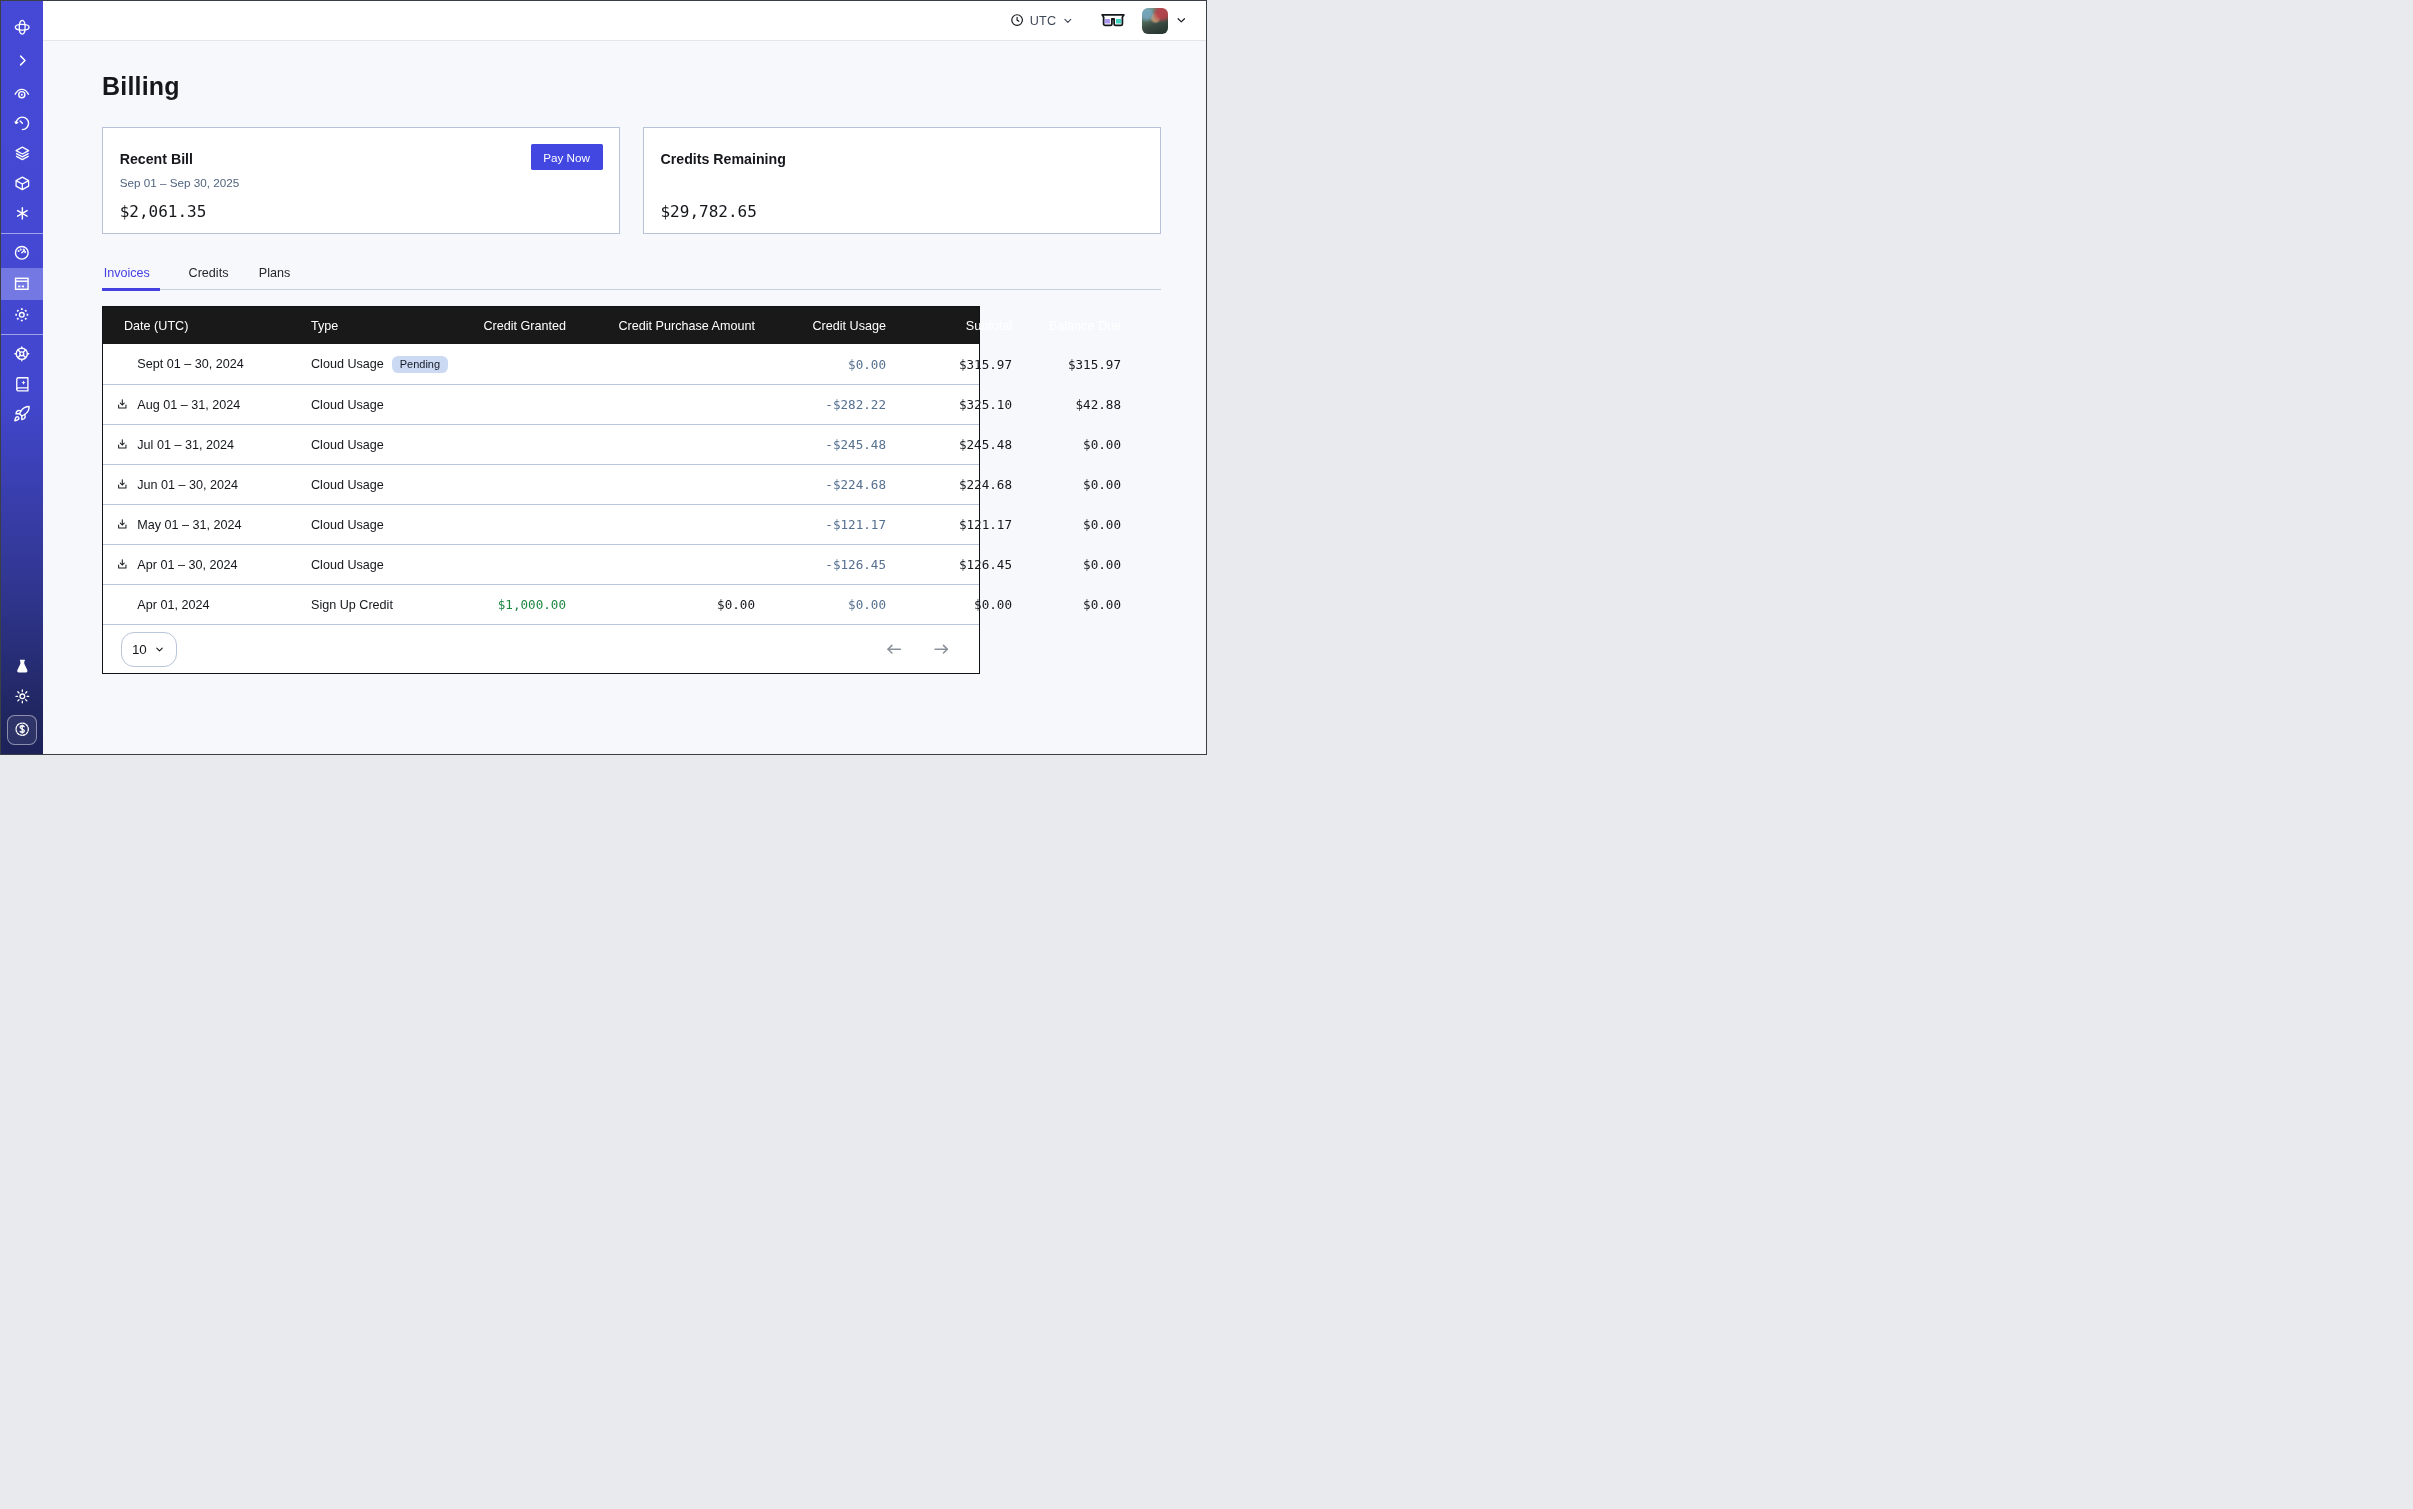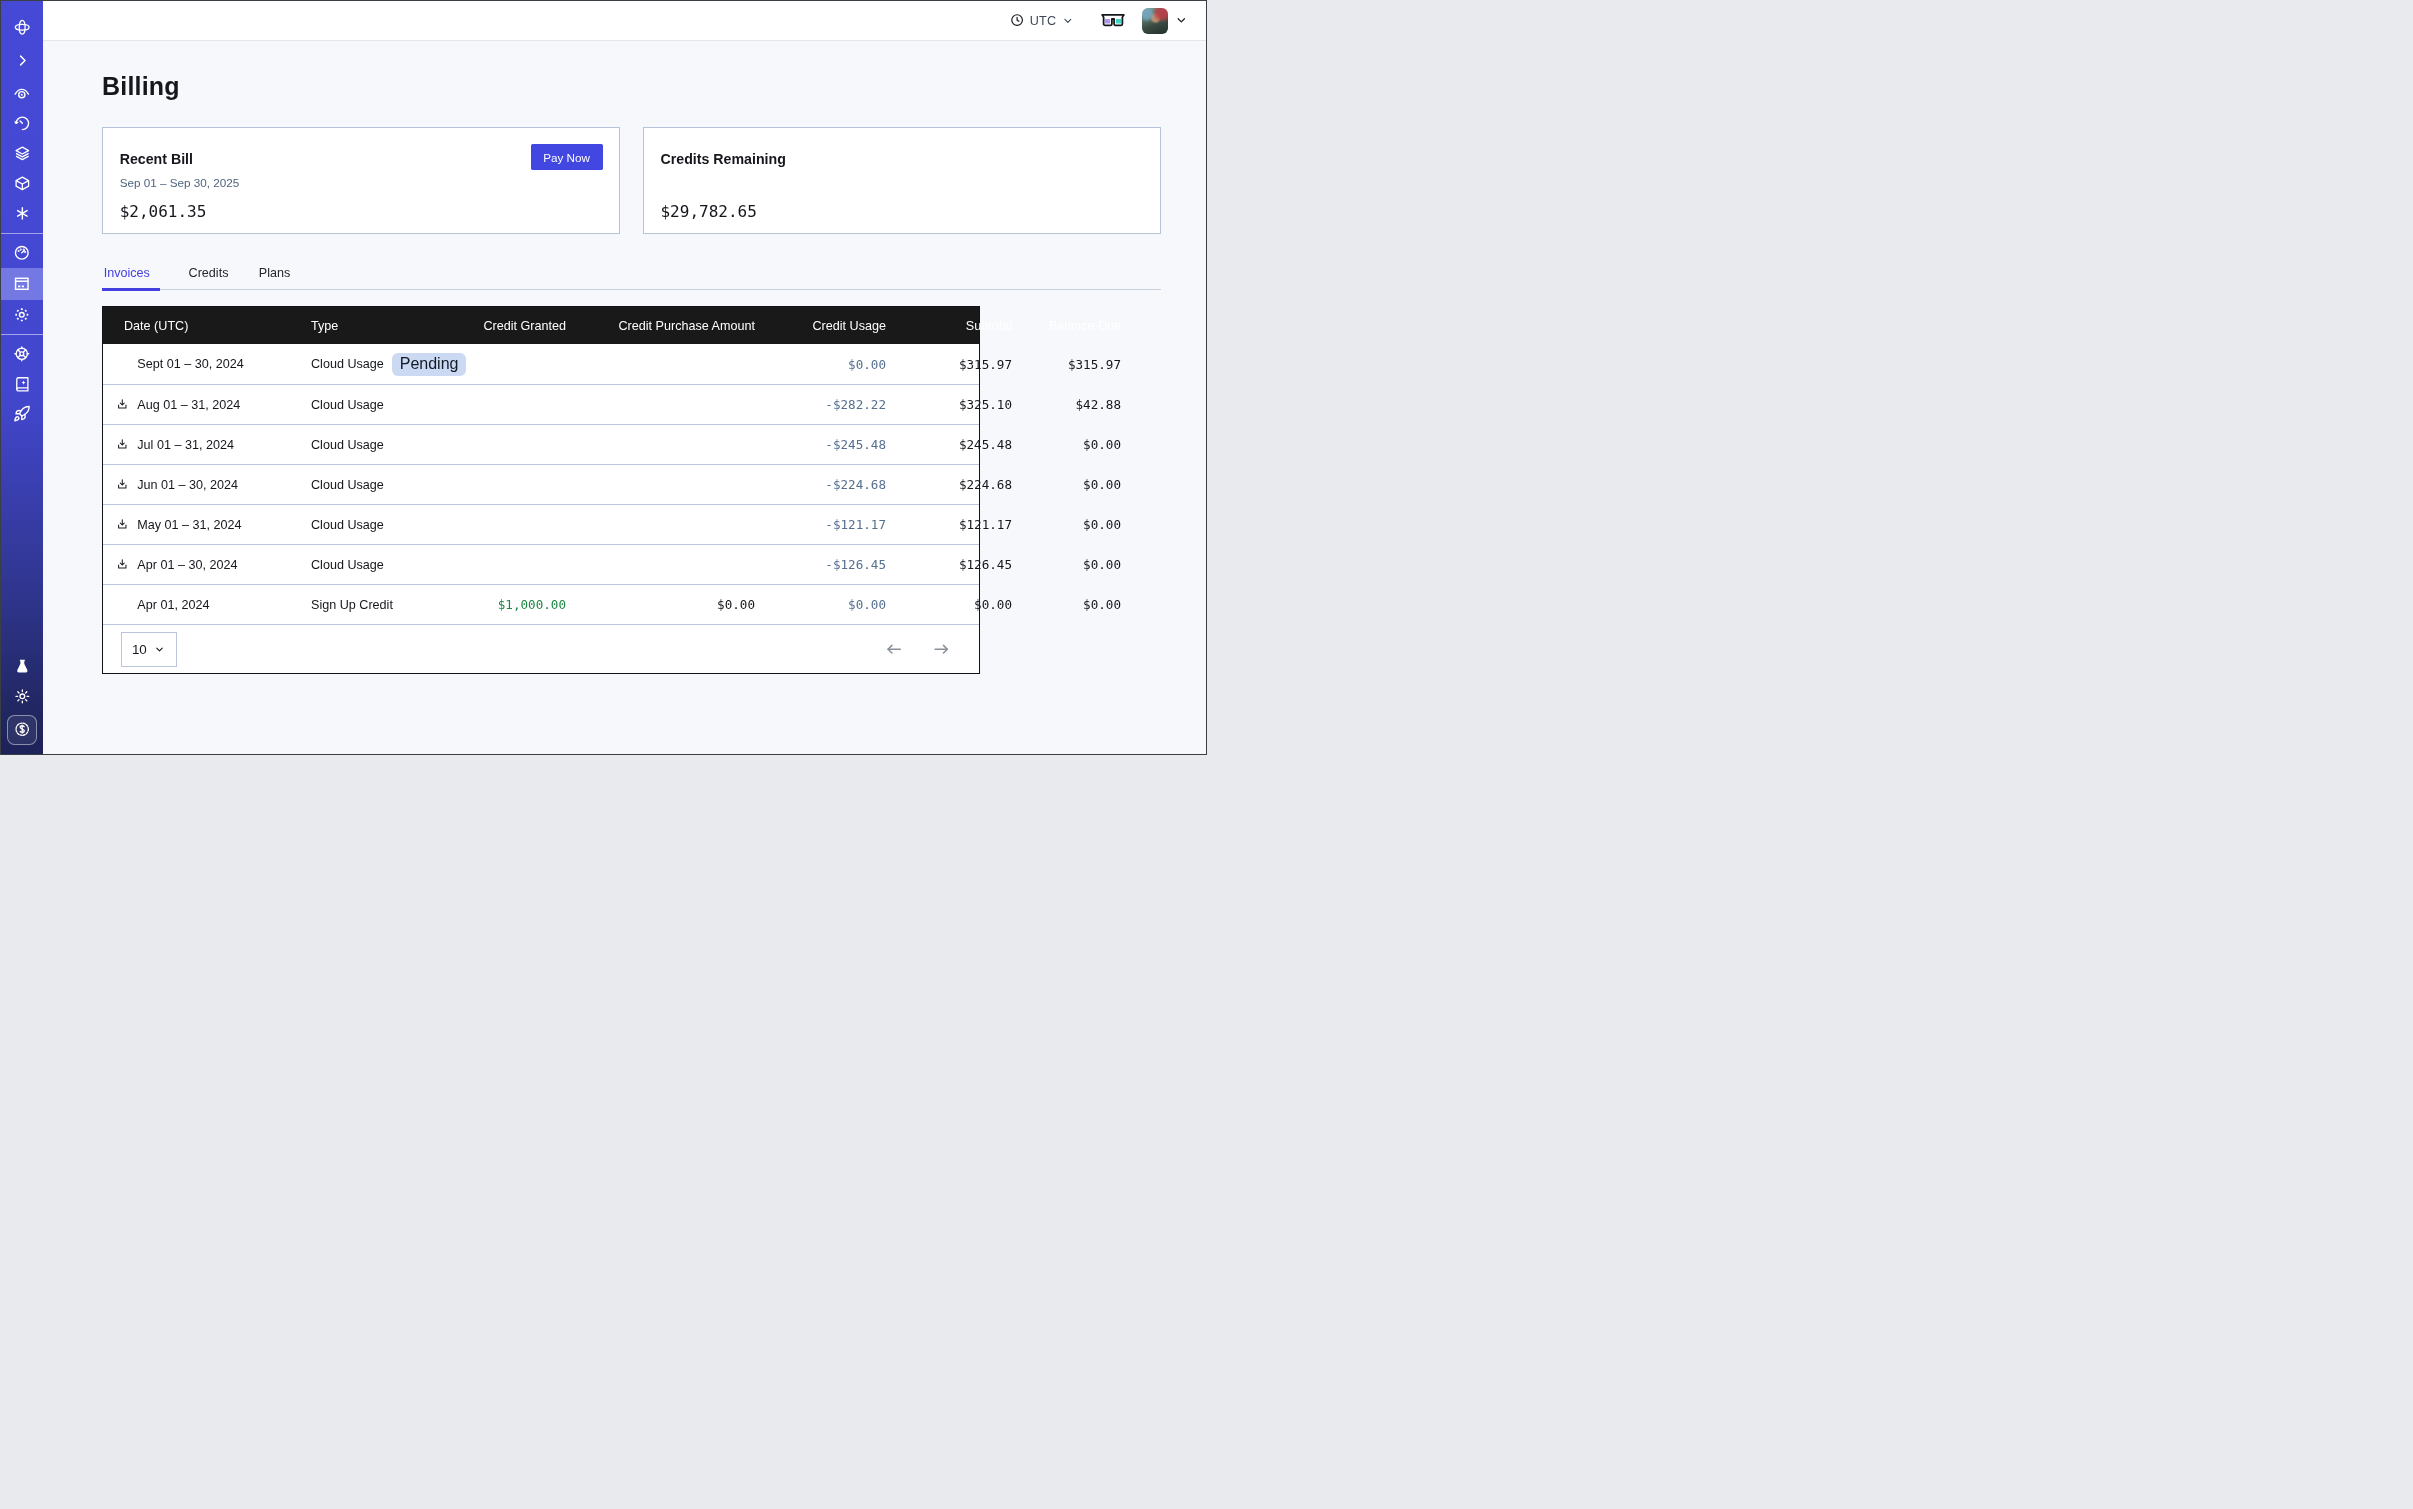--- a/index.html
+++ b/index.html
@@ -70,28 +70,28 @@
   .cell { white-space:nowrap; }
   .cell.left { text-align:left; }
   .cell.right { text-align:right; }
   .c-datehead { padding-left:21px; }
   .c-balhead, .c-balance { padding-right:38px; }
   .t-row { height:40px; border-top:1.3px solid #b9c6dd; }
   .t-row:first-child { border-top:none; }
   .c-date { padding-left:13.4px; display:flex; align-items:center; gap:7.5px; font-size:12.6px; color:#15171c;text-align:center; }
   .dl-slot { width:13.4px; height:13.4px; flex:0 0 auto; display:flex; align-items:center; cursor:pointer; }
   .c-type { font-size:12.6px; color:#15171c; display:flex; align-items:center; gap:8.4px; }
-  .badge { background:#cbd9f2; color:#141b27; font-size:16px; padding:2.5px 7.5px; border-radius:5.9px; }
+  .badge { background:#cbd9f2; color:#141b27; font-size:11px; padding:2.5px 7.5px; border-radius:5.9px; }
   .mono { font-family:"DejaVu Sans Mono",monospace; font-size:12.6px; color:#15171c; }
   .c-usage { color:#56708f; }
   .c-granted { color:#1d8742; }
   
   .t-foot { height:49px; display:flex; align-items:center; padding:0 25px 0 17.6px; }
   .page-size {
-    width:56px; height:35px; border:1.3px solid #b9c5d9; background:#fff; border-radius:0;
+    width:56px; height:35px; border:1.3px solid #b9c5d9; background:#fff; border-radius:13px;
     display:flex; align-items:center; justify-content:center; gap:7.5px; cursor:pointer;
   }
   .page-size span { font-size:13.4px; color:#15171c; }
   .foot-spacer { flex:1; }
   .pg-arrow { background:none; border:none; cursor:pointer; color:#8a9099; display:flex; padding:3.3px; }
   .pg-arrow + .pg-arrow { margin-left:22px; }
 </style>
 </head>
 <body>
 

